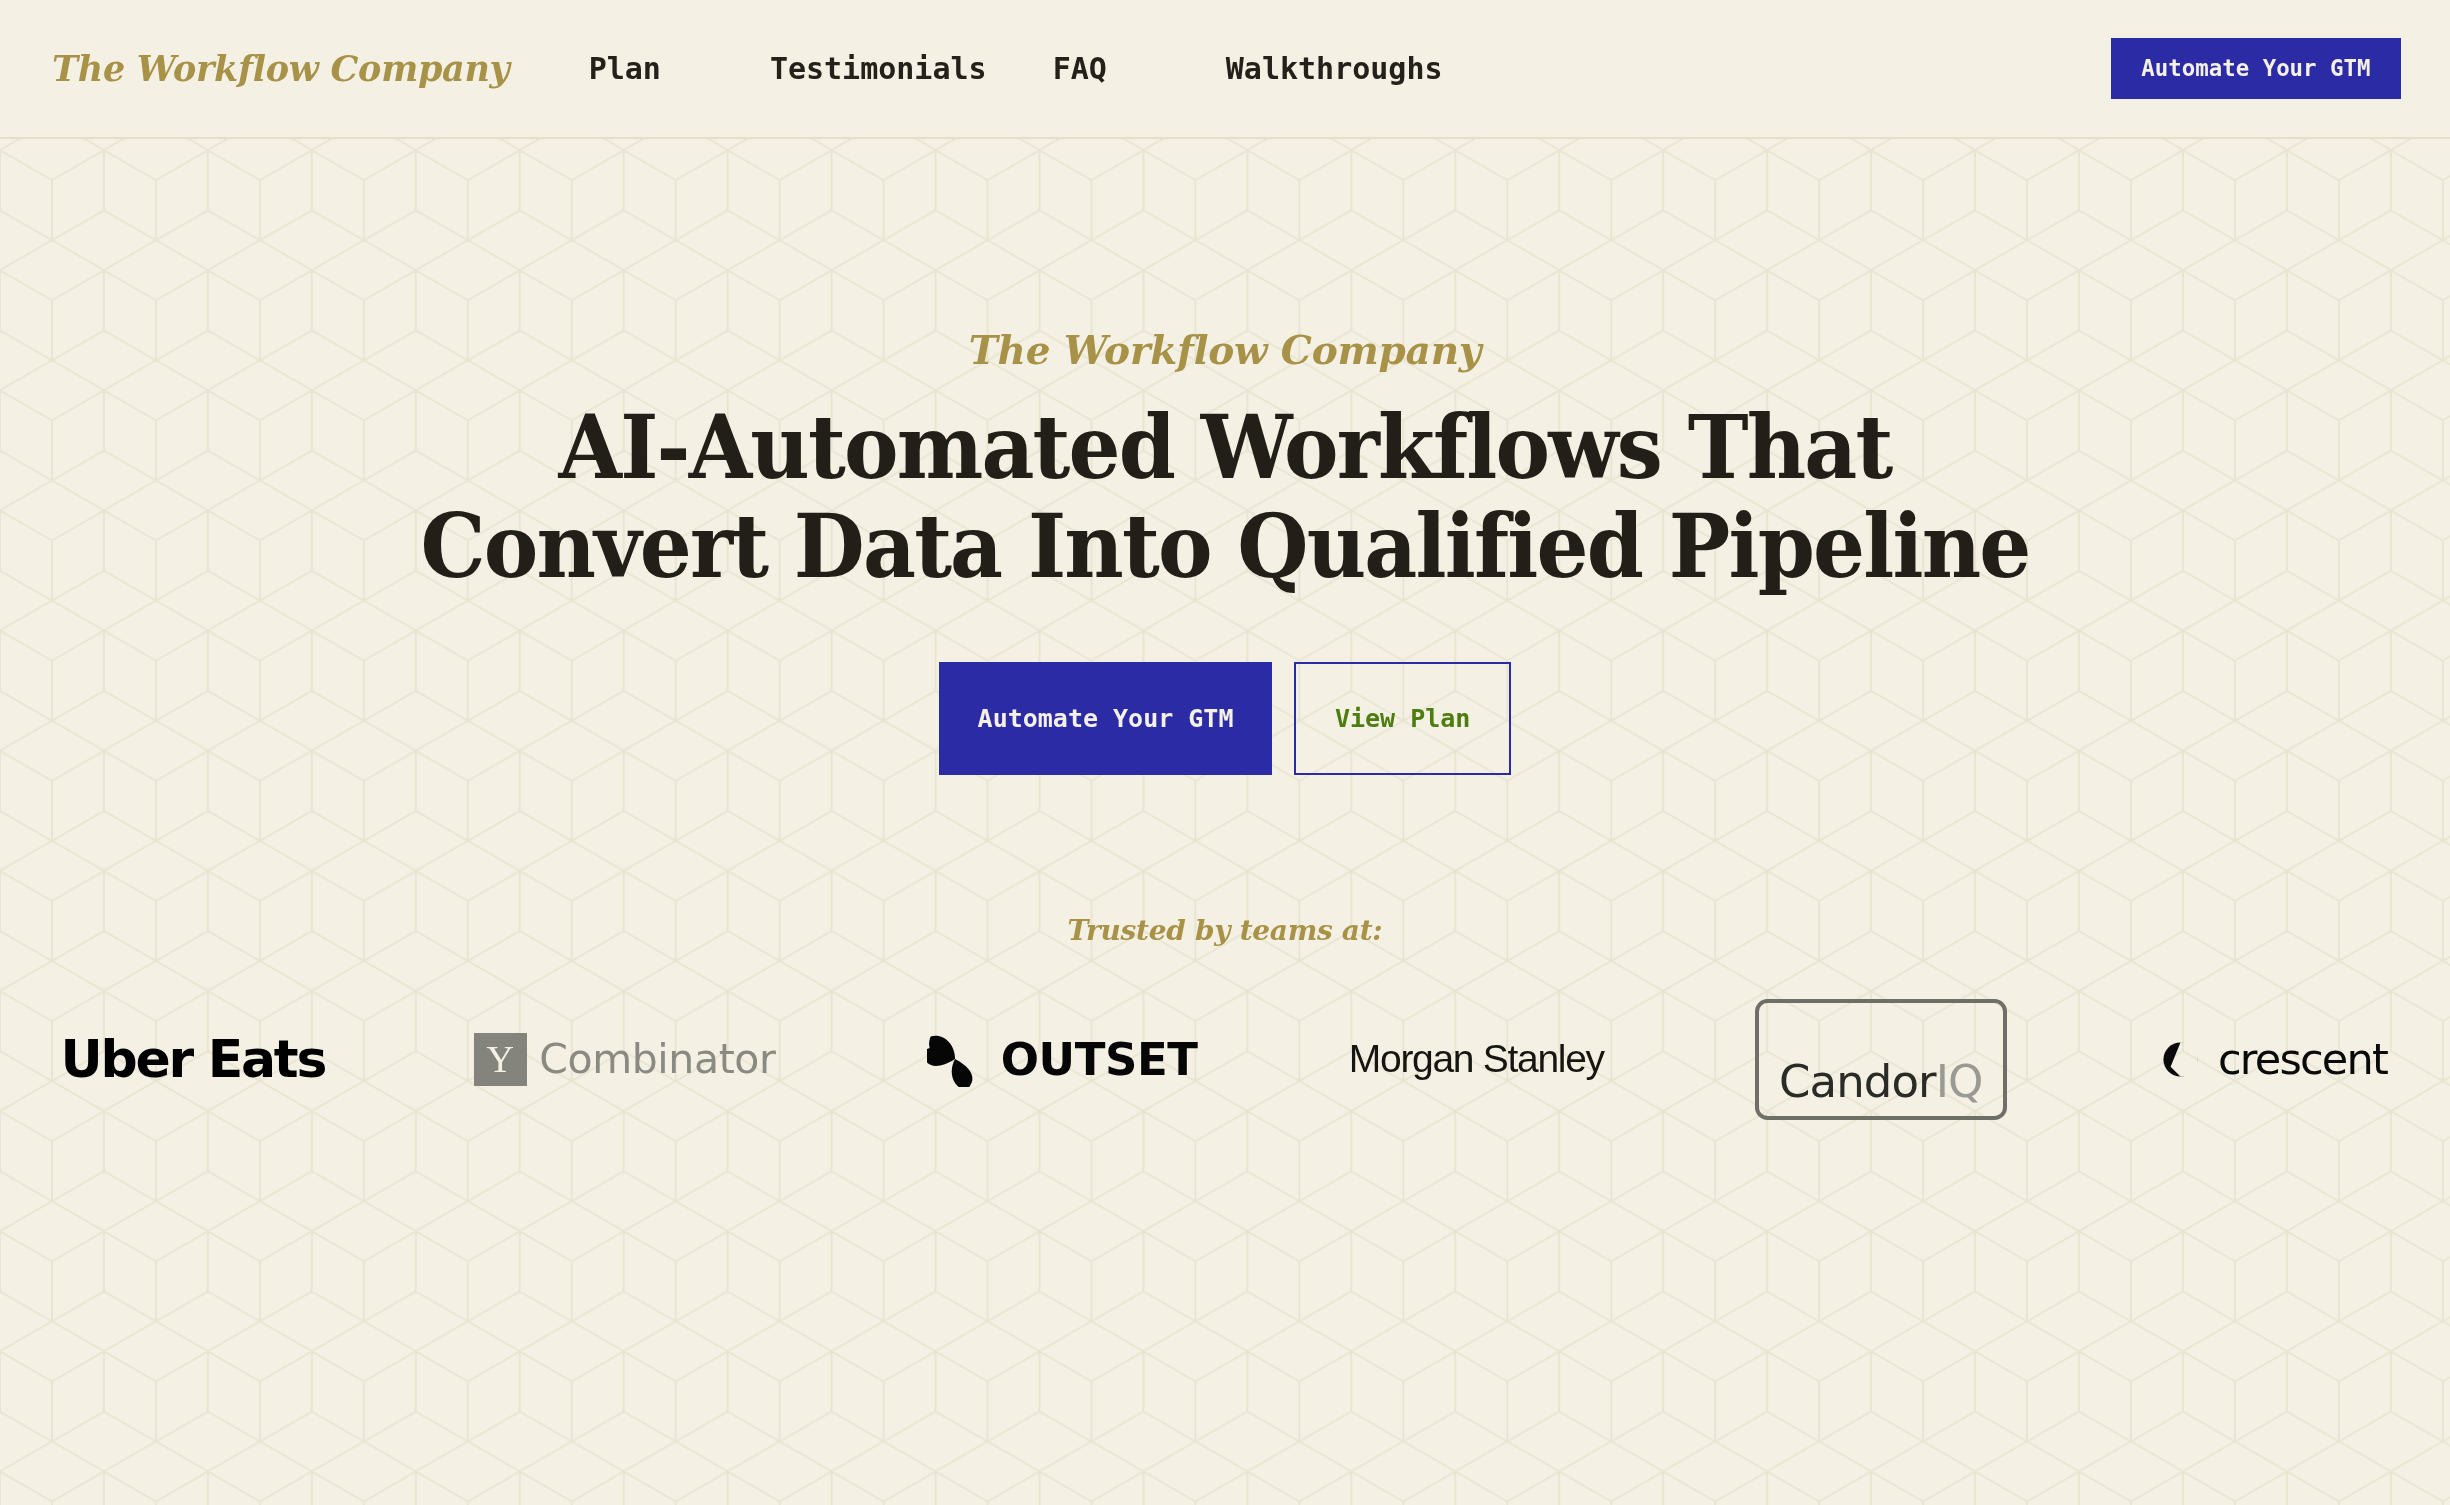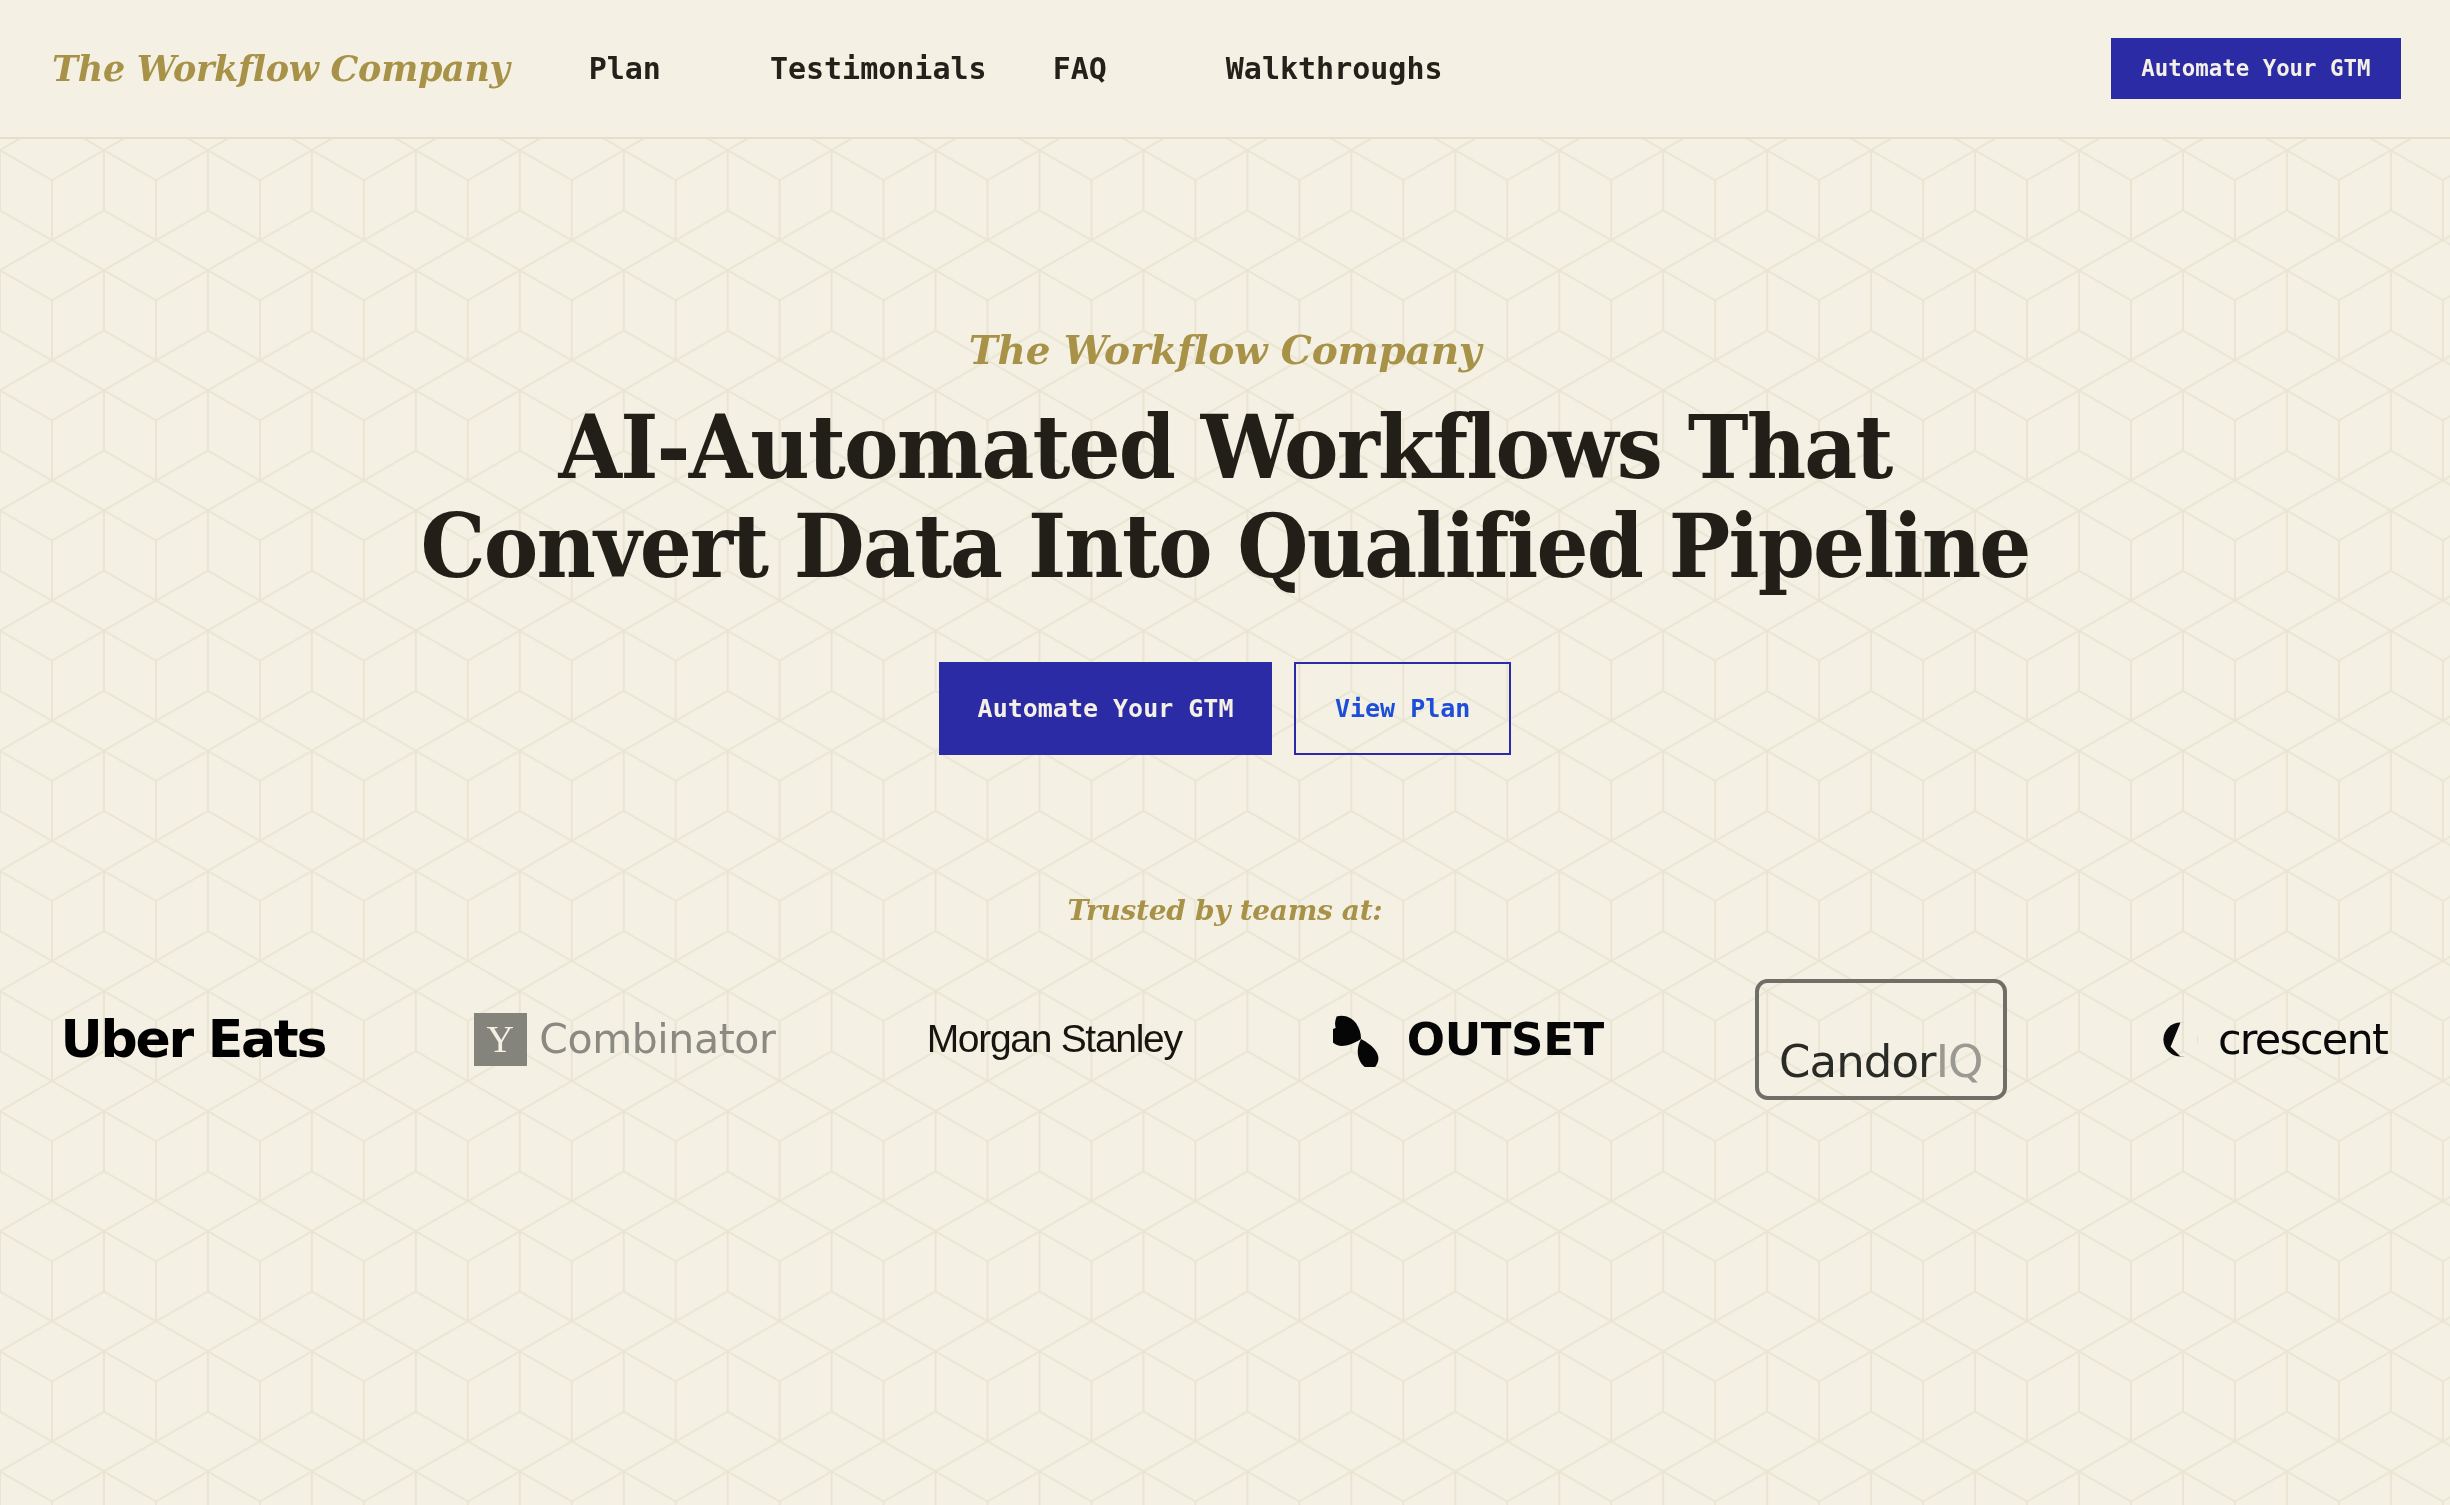--- a/index.html
+++ b/index.html
@@ -142,23 +142,23 @@
     letter-spacing: 0px;
   }
   #hero-cta-primary {
     background: #2B2BA6;
     color: #F4F1E4;
     border: none;
     padding: 31px 39px;
   }
   #hero-cta-secondary {
     background: transparent;
-    color: #1d4ed8;
+    color: #4d7c0f;
     border: 2.7px solid #2B2BA6;
-    padding: 32px 39px;
+    padding: 42px 39px;
   }
 
   
   #trusted {
     position: relative;
     z-index: 3;
     margin-top: 139px;
     text-align: center;
   }
   #trusted-label {
@@ -318,34 +318,34 @@
       </div>
 
       <div class="logo-cell">
         <span class="logo-yc">
           <span class="yc-mark">Y</span>
           <span class="yc-word">Combinator</span>
         </span>
       </div>
 
       <div class="logo-cell">
-        <span class="logo-morgan">Morgan Stanley</span>
-      </div>
-
-      <div class="logo-cell">
         <span class="logo-outset">
           <svg width="56" height="56" viewBox="0 0 62 62">
             <g fill="#060606">
               <path d="M31 31 C31 14 18 2 4 6 C-2 22 8 31 31 31 Z"></path>
               <path d="M31 31 C48 31 60 18 56 4 C40 -2 31 8 31 31 Z" transform="rotate(118 31 31)"></path>
               <path d="M31 31 C48 31 60 18 56 4 C40 -2 31 8 31 31 Z" transform="rotate(238 31 31)"></path>
             </g>
           </svg>
           <span class="outset-word">OUTSET</span>
         </span>
+      </div>
+
+      <div class="logo-cell">
+        <span class="logo-morgan">Morgan Stanley</span>
       </div>
 
       <div class="logo-cell">
         <span class="logo-candor">
           <span class="candor-a">Candor</span>
           <span class="candor-b">IQ</span>
         </span>
       </div>
 
       <div class="logo-cell">

